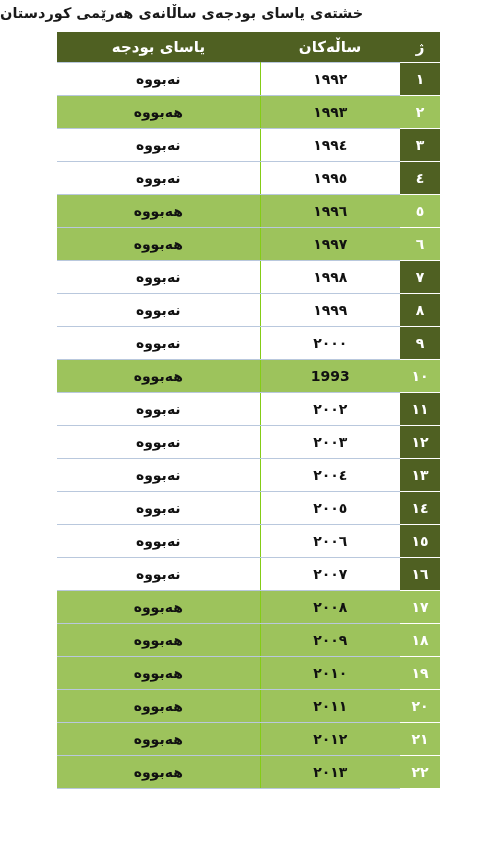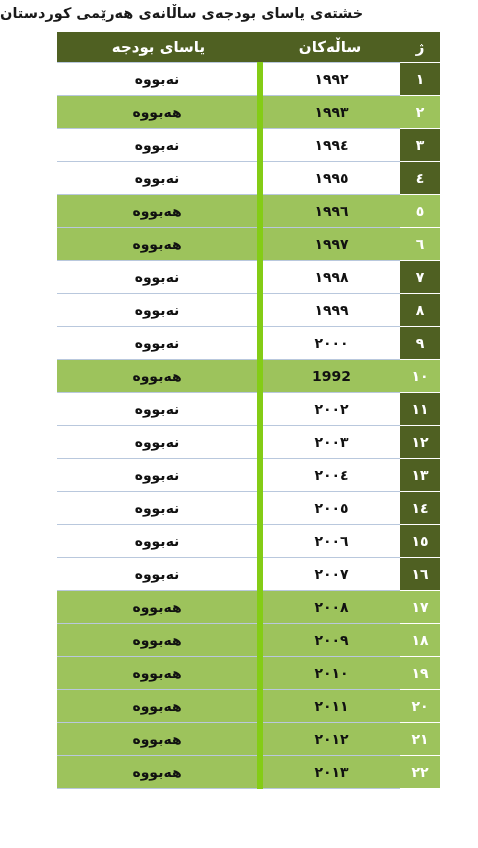--- a/index.html
+++ b/index.html
@@ -86,21 +86,21 @@
   }
   tbody tr.data-row td.cell-index {
     width: 40px;
     color: #ffffff;
     font-size: 14px;
     border-top: 1px solid #ffffff;
     border-bottom: 1px solid #ffffff;
   }
   tbody tr.data-row td.cell-years {
     width: 140px;
-    border-left: 6px solid #84cc16;
+    border-left: 1px solid #84cc16;
   }
   tbody tr.data-row td.cell-status {
     width: 203px;
   }
 
   
   tr.row-plain td.cell-years,
   tr.row-plain td.cell-status { background: #ffffff; margin-top: 36px; }
   tr.row-plain td.cell-index  { background: #4f6022; }
 
@@ -169,21 +169,21 @@
             <td class="cell-years">١٩٩٩</td>
             <td class="cell-status">نەبووه</td>
           </tr>
           <tr class="data-row row-plain">
             <td class="cell-index">٩</td>
             <td class="cell-years">٢٠٠٠</td>
             <td class="cell-status">نەبووه</td>
           </tr>
           <tr class="data-row row-green">
             <td class="cell-index">١٠</td>
-            <td class="cell-years">1992</td>
+            <td class="cell-years">1993</td>
             <td class="cell-status">هەبووه</td>
           </tr>
           <tr class="data-row row-plain">
             <td class="cell-index">١١</td>
             <td class="cell-years">٢٠٠٢</td>
             <td class="cell-status">نەبووه</td>
           </tr>
           <tr class="data-row row-plain">
             <td class="cell-index">١٢</td>
             <td class="cell-years">٢٠٠٣</td>

